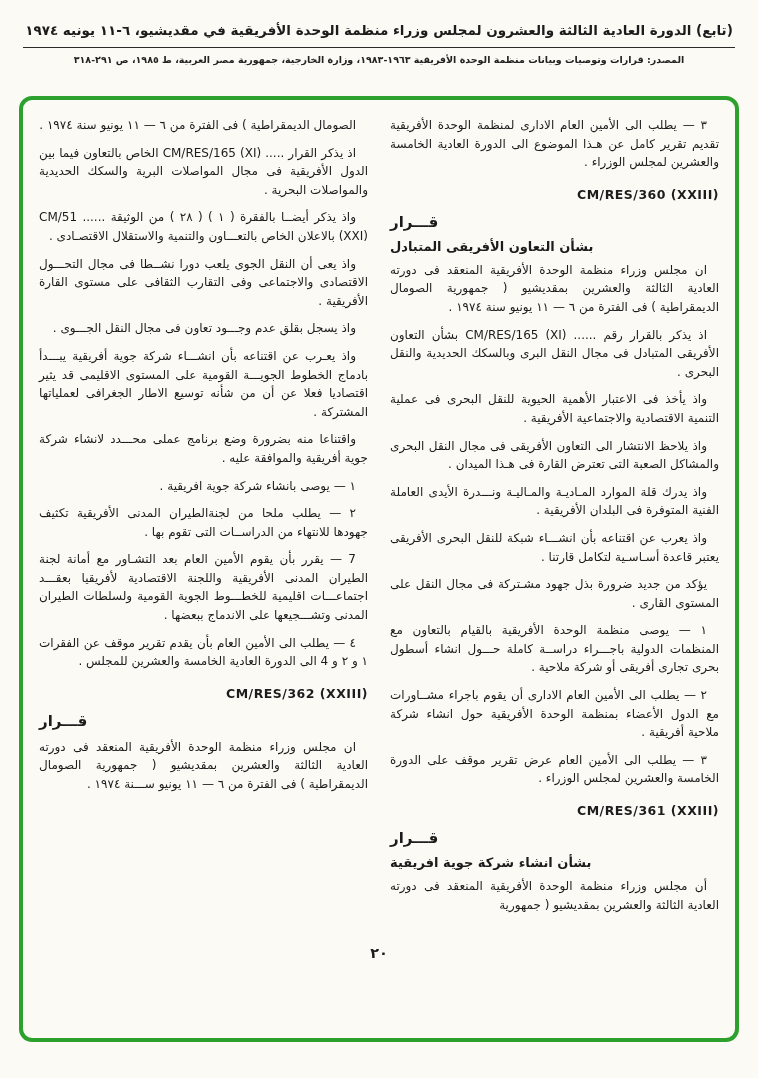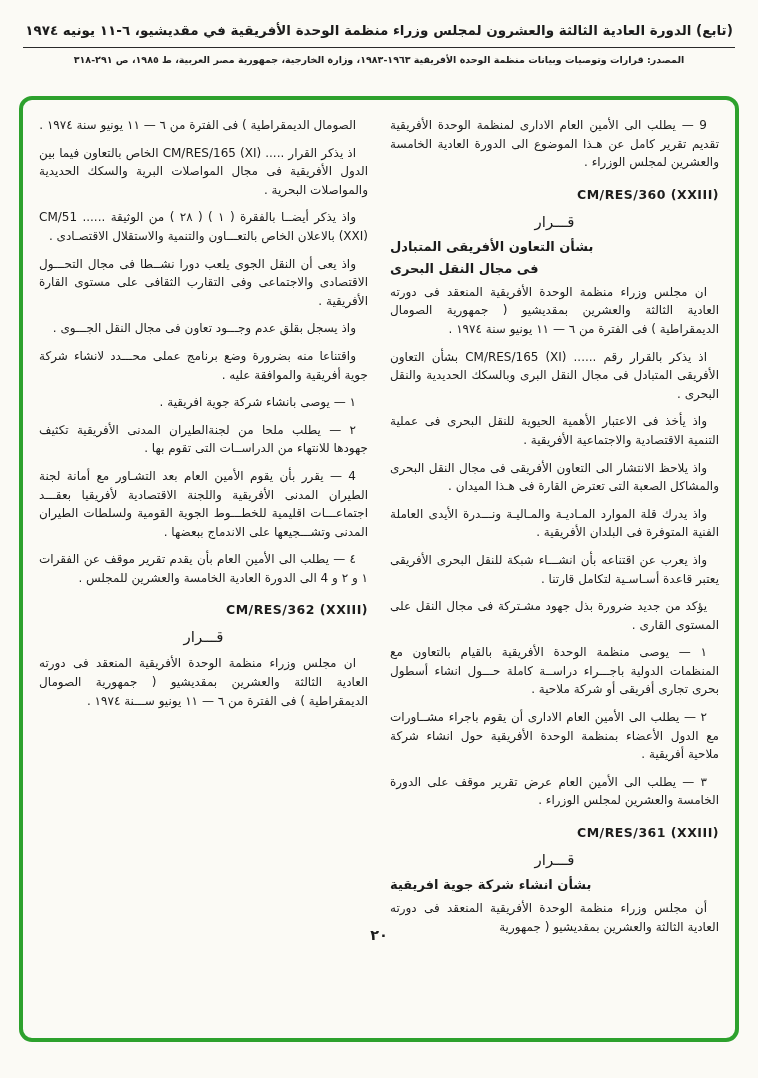--- a/index.html
+++ b/index.html
@@ -57,61 +57,60 @@
   }
   .ref {
     direction: ltr;
     text-align: right;
     font-weight: bold;
     font-size: 12.5px;
     letter-spacing: 0.5px;
     margin: 15px 0 11px 0;
   }
   .h1 {
-    text-align: center;
-    font-weight: normal;
+    text-align: left;
+    font-weight: bold;
     font-size: 15px;
     margin: 8px 0 8px 0;
     direction: rtl;
   }
   .h2 {
     text-align: left;
     font-weight: bold;
     font-size: 13px;
     margin: 0 0 7px 0;
     direction: rtl;
   }
 
   .pageno {
     position: absolute;
-    bottom: 24px; left: 0; right: 0;
+    bottom: 6px; left: 0; right: 0;
     text-align: center;
     font-size: 14.5px;
     font-weight: bold;
   }
 </style>
 </head>
 <body>
 
 <div class="page">
 
   <header class="doc-header">
     <div class="title">(تابع) الدورة العادية الثالثة والعشرون لمجلس وزراء منظمة الوحدة الأفريقية في مقديشيو، ٦-١١ يونيه ١٩٧٤</div>
     <div class="rule"></div>
     <div class="source">المصدر: قرارات وتوصيات وبيانات منظمة الوحدة الأفريقية ١٩٦٣-١٩٨٣، وزارة الخارجية، جمهورية مصر العربية، ط ١٩٨٥، ص ٢٩١-٣١٨</div>
   </header>
 
   <div class="frame" style="border-color: rgb(45, 161, 45);">
     <div class="cols" dir="rtl">
       <div class="col">
-          <div class="block p">9 — يطلب الى الأمين العام الادارى لمنظمة الوحدة الأفريقية تقديم تقرير كامل عن هـذا الموضوع الى الدورة العادية الخامسة والعشرين لمجلس الوزراء .</div>
+          <div class="block p">٣ — يطلب الى الأمين العام الادارى لمنظمة الوحدة الأفريقية تقديم تقرير كامل عن هـذا الموضوع الى الدورة العادية الخامسة والعشرين لمجلس الوزراء .</div>
           <div class="block ref">CM/RES/360  (XXIII)</div>
           <div class="block h1">قـــرار</div>
           <div class="block h2">بشأن التعاون الأفريقى المتبادل</div>
-          <div class="block h2">فى مجال النقل البحرى</div>
           <div class="block p">ان مجلس وزراء منظمة الوحدة الأفريقية المنعقد فى دورته العادية الثالثة والعشرين بمقديشيو ( جمهورية الصومال الديمقراطية ) فى الفترة من ٦ — ١١ يونيو سنة ١٩٧٤ .</div>
           <div class="block p">اذ يذكر بالقرار رقم ...... CM/RES/165 (XI) بشأن التعاون الأفريقى المتبادل فى مجال النقل البرى وبالسكك الحديدية والنقل البحرى .</div>
           <div class="block p">واذ يأخذ فى الاعتبار الأهمية الحيوية للنقل البحرى فى عملية التنمية الاقتصادية والاجتماعية الأفريقية .</div>
           <div class="block p">واذ يلاحظ الانتشار الى التعاون الأفريقى فى مجال النقل البحرى والمشاكل الصعبة التى تعترض القارة فى هـذا الميدان .</div>
           <div class="block p">واذ يدرك قلة الموارد المـاديـة والمـاليـة ونـــدرة الأيدى العاملة الفنية المتوفرة فى البلدان الأفريقية .</div>
           <div class="block p">واذ يعرب عن اقتناعه بأن انشـــاء شبكة للنقل البحرى الأفريقى يعتبر قاعدة أسـاسـية لتكامل قارتنا .</div>
           <div class="block p">يؤكد من جديد ضرورة بذل جهود مشـتركة فى مجال النقل على المستوى القارى .</div>
           <div class="block p">١ — يوصى منظمة الوحدة الأفريقية بالقيام بالتعاون مع المنظمات الدولية باجـــراء دراســة كاملة حـــول انشاء أسطول بحرى تجارى أفريقى أو شركة ملاحية .</div>
           <div class="block p">٢ — يطلب الى الأمين العام الادارى أن يقوم باجراء مشــاورات مع الدول الأعضاء بمنظمة الوحدة الأفريقية حول انشاء شركة ملاحية أفريقية .</div>
           <div class="block p">٣ — يطلب الى الأمين العام عرض تقرير موقف على الدورة الخامسة والعشرين لمجلس الوزراء .</div>
@@ -119,24 +118,25 @@
           <div class="block h1">قـــرار</div>
           <div class="block h2">بشأن انشاء شركة جوية افريقية</div>
           <div class="block p">أن مجلس وزراء منظمة الوحدة الأفريقية المنعقد فى دورته العادية الثالثة والعشرين بمقديشيو ( جمهورية</div>
         </div>
       <div class="col">
           <div class="block p">الصومال الديمقراطية ) فى الفترة من ٦ — ١١ يونيو سنة ١٩٧٤ .</div>
           <div class="block p">اذ يذكر القرار ..... CM/RES/165 (XI) الخاص بالتعاون فيما بين الدول الأفريقية فى مجال المواصلات البرية والسكك الحديدية والمواصلات البحرية .</div>
           <div class="block p">واذ يذكر أيضــا بالفقرة ( ١ ) ( ٢٨ ) من الوثيقة ...... CM/51 (XXI) بالاعلان الخاص بالتعـــاون والتنمية والاستقلال الاقتصـادى .</div>
           <div class="block p">واذ يعى أن النقل الجوى يلعب دورا نشــطا فى مجال التحـــول الاقتصادى والاجتماعى وفى التقارب الثقافى على مستوى القارة الأفريقية .</div>
           <div class="block p">واذ يسجل بقلق عدم وجـــود تعاون فى مجال النقل الجـــوى .</div>
+          <div class="block p">واذ يعـرب عن اقتناعه بأن انشـــاء شركة جوية أفريقية يبـــدأ بادماج الخطوط الجويـــة القومية على المستوى الاقليمى قد يثير اقتصاديا فعلا عن أن من شأنه توسيع الاطار الجغرافى لعملياتها المشتركة .</div>
           <div class="block p">واقتناعا منه بضرورة وضع برنامج عملى محـــدد لانشاء شركة جوية أفريقية والموافقة عليه .</div>
           <div class="block p">١ — يوصى بانشاء شركة جوية افريقية .</div>
           <div class="block p">٢ — يطلب ملحا من لجنةالطيران المدنى الأفريقية تكثيف جهودها للانتهاء من الدراســات التى تقوم بها .</div>
-          <div class="block p">4 — يقرر بأن يقوم الأمين العام بعد التشـاور مع أمانة لجنة الطيران المدنى الأفريقية واللجنة الاقتصادية لأفريقيا بعقـــد اجتماعـــات اقليمية للخطـــوط الجوية القومية ولسلطات الطيران المدنى وتشـــجيعها على الاندماج ببعضها .</div>
+          <div class="block p">7 — يقرر بأن يقوم الأمين العام بعد التشـاور مع أمانة لجنة الطيران المدنى الأفريقية واللجنة الاقتصادية لأفريقيا بعقـــد اجتماعـــات اقليمية للخطـــوط الجوية القومية ولسلطات الطيران المدنى وتشـــجيعها على الاندماج ببعضها .</div>
           <div class="block p">٤ — يطلب الى الأمين العام بأن يقدم تقرير موقف عن الفقرات ١ و ٢ و 4 الى الدورة العادية الخامسة والعشرين للمجلس .</div>
           <div class="block ref">CM/RES/362  (XXIII)</div>
           <div class="block h1">قـــرار</div>
           <div class="block p">ان مجلس وزراء منظمة الوحدة الأفريقية المنعقد فى دورته العادية الثالثة والعشرين بمقديشيو ( جمهورية الصومال الديمقراطية ) فى الفترة من ٦ — ١١ يونيو ســـنة ١٩٧٤ .</div>
         </div>
     </div>
   </div>
 
   <div class="pageno">٢٠</div>
 

